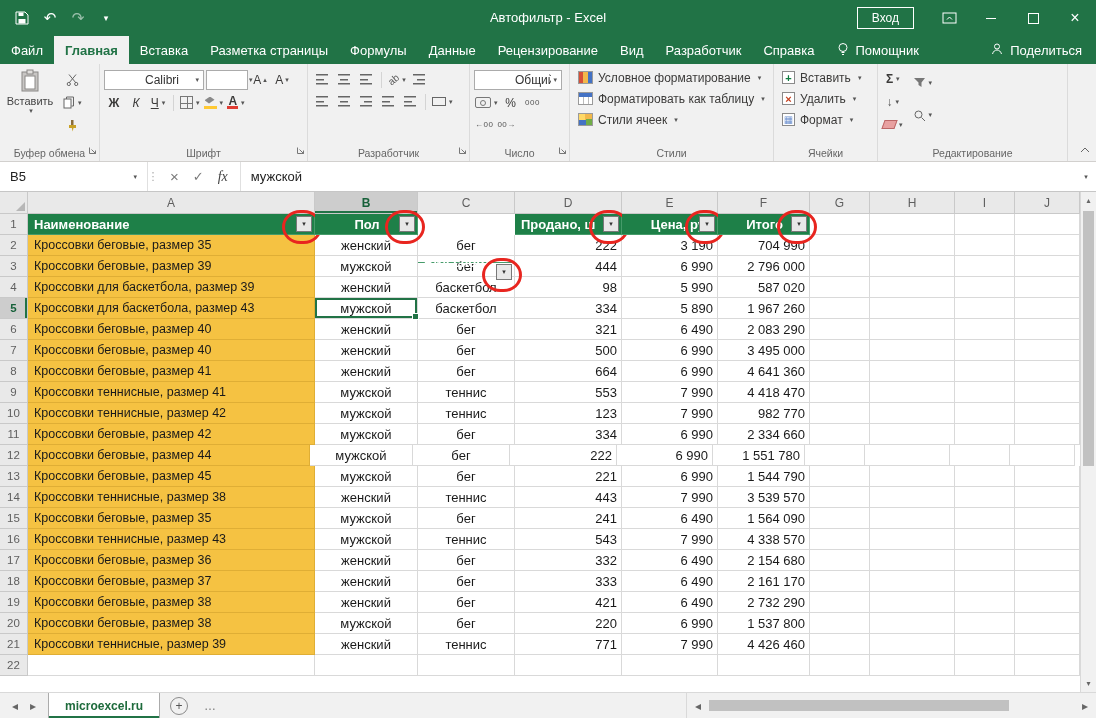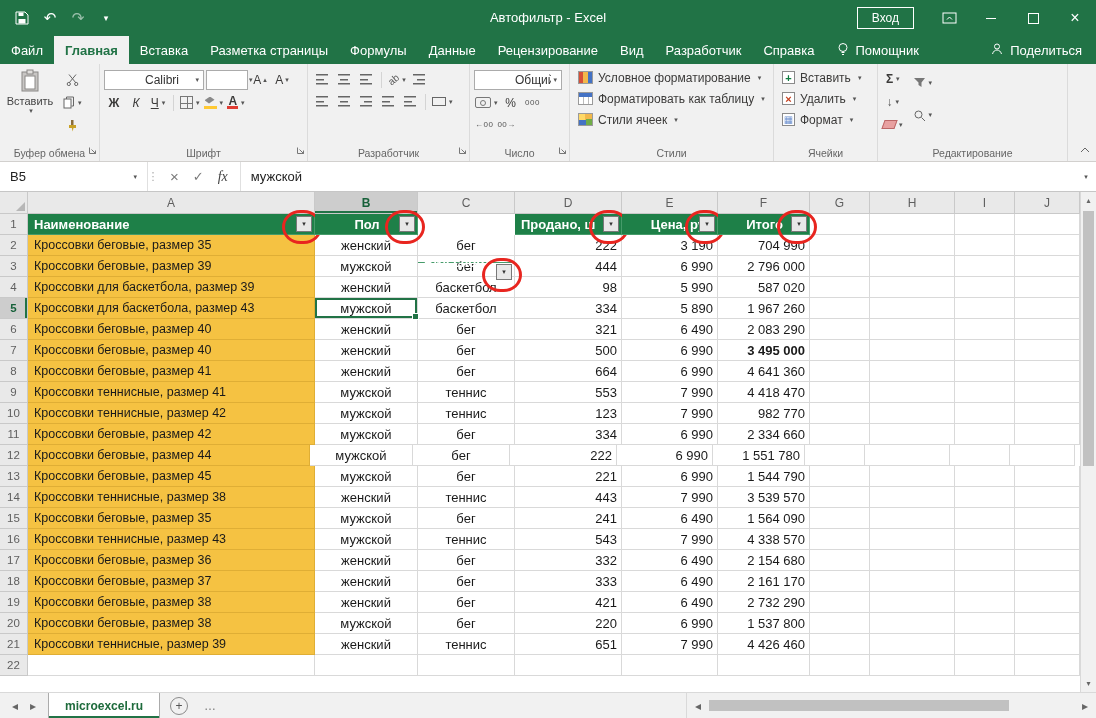--- a/index.html
+++ b/index.html
@@ -618,21 +618,21 @@
             <div class="gc" style="width: 60px;"></div>
             <div class="gc" style="width: 65px;"></div>
           </div>
           <div class="grow">
             <div class="gnum">7</div>
             <div class="gc name" style="width: 287px;">Кроссовки беговые, размер 40</div>
             <div class="gc ctr" style="width: 103px;">женский</div>
             <div class="gc ctr" style="width: 97px;">бег</div>
             <div class="gc num" style="width: 107px;">500</div>
             <div class="gc num" style="width: 96px;">6 990</div>
-            <div class="gc num" style="width: 92px; font-weight: bold;">3 495 000</div>
+            <div class="gc num" style="width: 92px;">3 495 000</div>
             <div class="gc" style="width: 60px;"></div>
             <div class="gc" style="width: 85px;"></div>
             <div class="gc" style="width: 60px;"></div>
             <div class="gc" style="width: 65px;"></div>
           </div>
           <div class="grow">
             <div class="gnum">8</div>
             <div class="gc name" style="width: 287px;">Кроссовки беговые, размер 41</div>
             <div class="gc ctr" style="width: 103px;">женский</div>
             <div class="gc ctr" style="width: 97px;">бег</div>
@@ -798,21 +798,21 @@
             <div class="gc" style="width: 60px;"></div>
             <div class="gc" style="width: 85px;"></div>
             <div class="gc" style="width: 60px;"></div>
             <div class="gc" style="width: 65px;"></div>
           </div>
           <div class="grow">
             <div class="gnum">21</div>
             <div class="gc name" style="width: 287px;">Кроссовки теннисные, размер 39</div>
             <div class="gc ctr" style="width: 103px;">женский</div>
             <div class="gc ctr" style="width: 97px;">теннис</div>
-            <div class="gc num" style="width: 107px;">651</div>
+            <div class="gc num" style="width: 107px;">771</div>
             <div class="gc num" style="width: 96px;">7 990</div>
             <div class="gc num" style="width: 92px;">4 426 460</div>
             <div class="gc" style="width: 60px;"></div>
             <div class="gc" style="width: 85px;"></div>
             <div class="gc" style="width: 60px;"></div>
             <div class="gc" style="width: 65px;"></div>
           </div>
           <div class="grow">
             <div class="gnum">22</div>
             <div class="gc" style="width: 287px;"></div>

